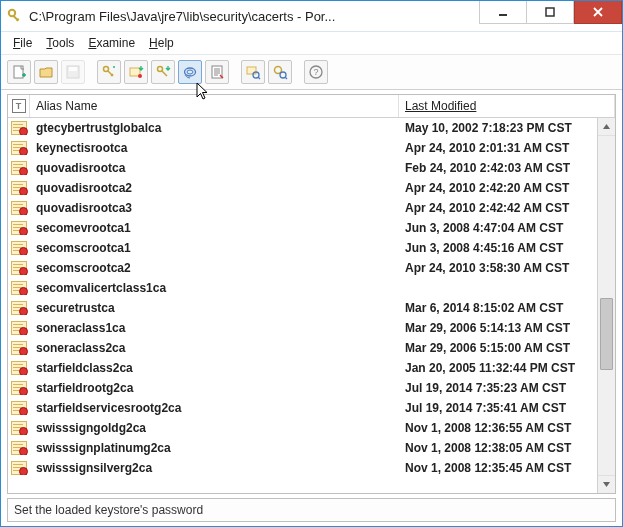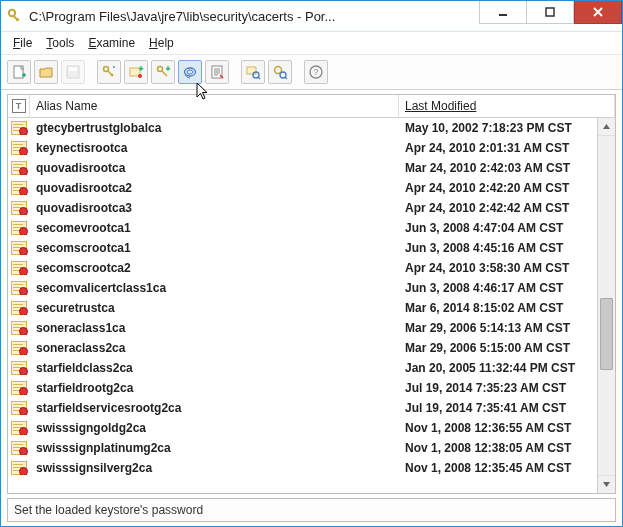--- a/index.html
+++ b/index.html
@@ -278,21 +278,21 @@
               <span class="cert-icon"></span>
             </div>
             <div class="cell name-col">keynectisrootca</div>
             <div class="cell date-col">Apr 24, 2010 2:01:31 AM CST</div>
           </div>
           <div class="row">
             <div class="cell icon-col">
               <span class="cert-icon"></span>
             </div>
             <div class="cell name-col">quovadisrootca</div>
-            <div class="cell date-col">Mar 24, 2010 2:42:03 AM CST</div>
+            <div class="cell date-col">Feb 24, 2010 2:42:03 AM CST</div>
           </div>
           <div class="row">
             <div class="cell icon-col">
               <span class="cert-icon"></span>
             </div>
             <div class="cell name-col">quovadisrootca2</div>
             <div class="cell date-col">Apr 24, 2010 2:42:20 AM CST</div>
           </div>
           <div class="row">
             <div class="cell icon-col">
@@ -320,21 +320,20 @@
               <span class="cert-icon"></span>
             </div>
             <div class="cell name-col">secomscrootca2</div>
             <div class="cell date-col">Apr 24, 2010 3:58:30 AM CST</div>
           </div>
           <div class="row">
             <div class="cell icon-col">
               <span class="cert-icon"></span>
             </div>
             <div class="cell name-col">secomvalicertclass1ca</div>
-            <div class="cell date-col">Jun 3, 2008 4:46:17 AM CST</div>
           </div>
           <div class="row">
             <div class="cell icon-col">
               <span class="cert-icon"></span>
             </div>
             <div class="cell name-col">securetrustca</div>
             <div class="cell date-col">Mar 6, 2014 8:15:02 AM CST</div>
           </div>
           <div class="row">
             <div class="cell icon-col">

